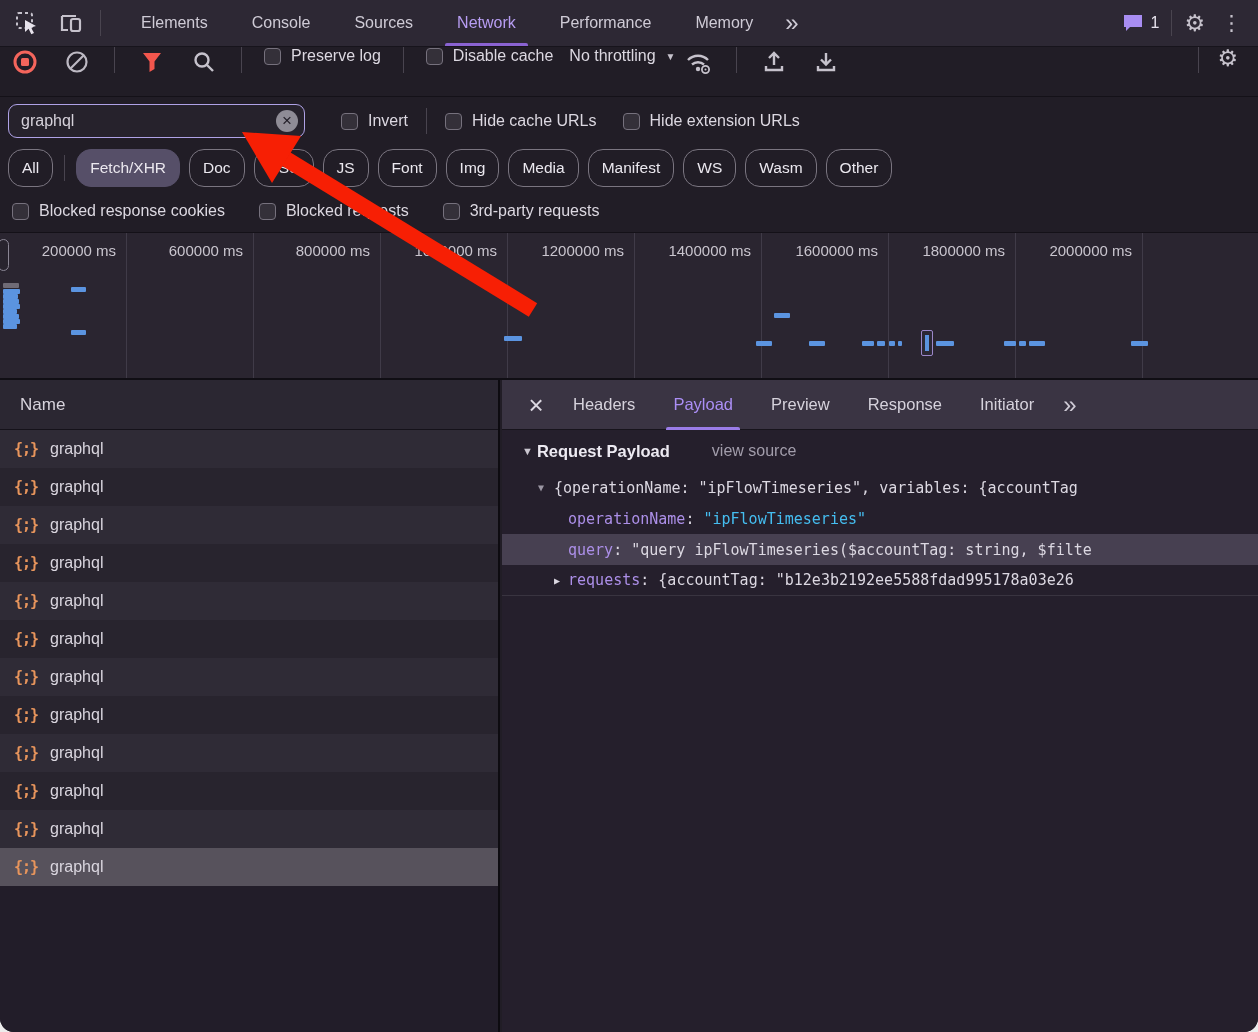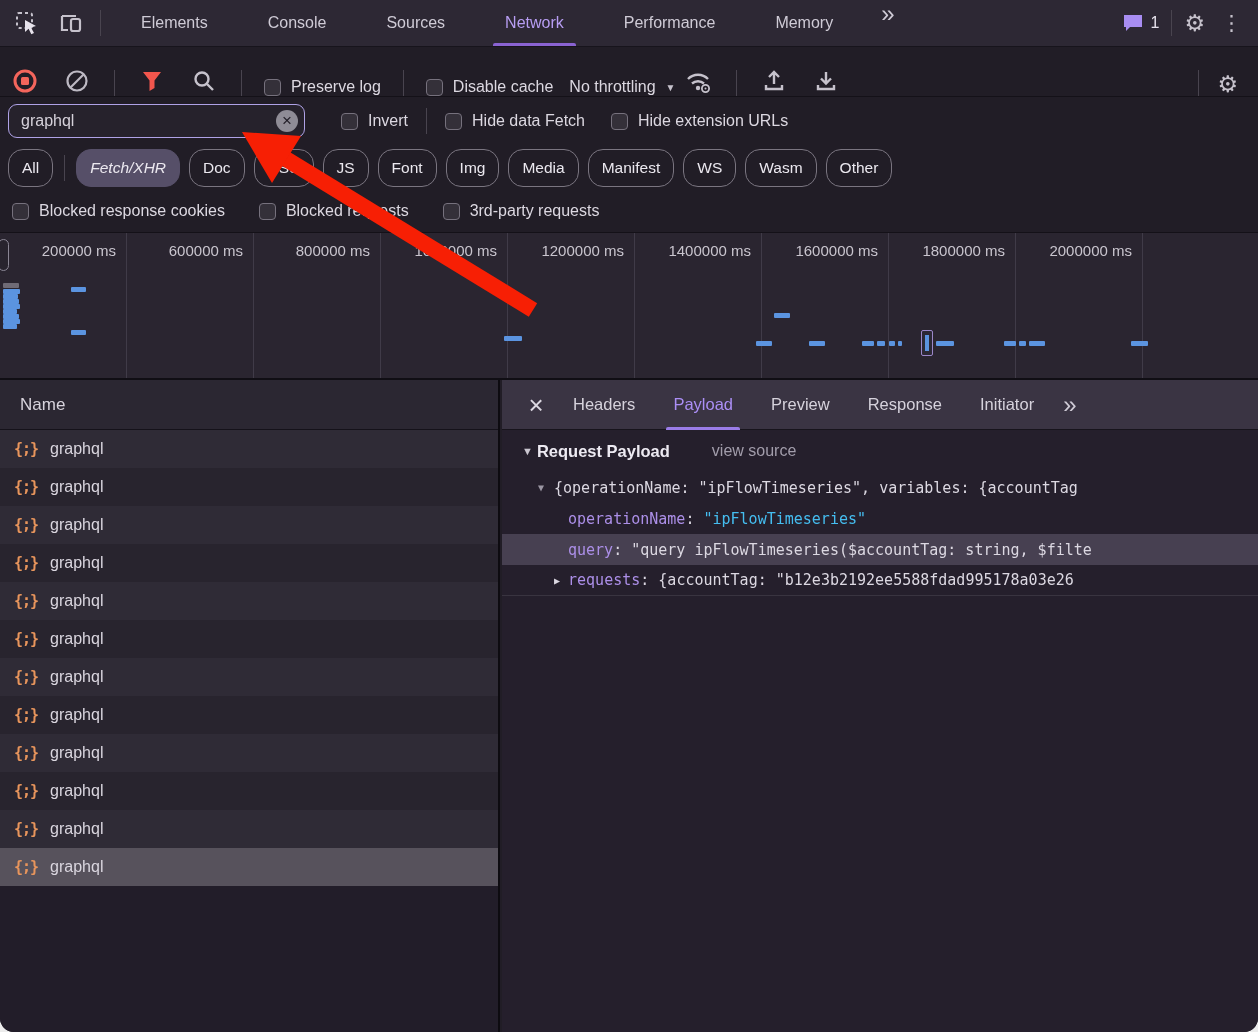--- a/index.html
+++ b/index.html
@@ -6,36 +6,36 @@
   *{box-sizing:border-box;}
   .app{position:relative;width:1258px;height:1032px;background:#211d26;overflow:hidden;
        font-family:"Liberation Sans",sans-serif;color:#d9d5de;border-radius:0 0 14px 14px;}
 
   
   .tabbar{position:absolute;left:0;top:0;width:1258px;height:47px;background:#2d2834;
           display:flex;align-items:center;border-bottom:1px solid #17141c;}
   .tabbar .left-icons{display:flex;align-items:center;gap:14px;padding:0 14px 0 12px;}
   .icon-btn{display:flex;align-items:center;justify-content:center;width:30px;height:30px;cursor:pointer;}
   .vdiv{width:1px;height:26px;background:#49444f;flex:none;}
-  .tabs{display:flex;align-items:flex-start;height:100%;margin-left:18px;gap:16px;}
+  .tabs{display:flex;align-items:center;height:100%;margin-left:18px;gap:0;}
   .tab{position:relative;height:100%;display:flex;align-items:center;padding:0 22px;
        font-size:16px;color:#cfcbd6;cursor:pointer;white-space:nowrap;}
   .tab.selected{color:#b79df2;}
   .tab.selected::after{content:"";position:absolute;left:10px;right:10px;bottom:0;height:3px;
        background:#8a63d2;border-radius:2px 2px 0 0;}
   .tab-more{font-size:24px;color:#cfcbd6;padding:0 10px;cursor:pointer;letter-spacing:-2px;}
   .tabbar .right{margin-left:auto;display:flex;align-items:center;gap:12px;padding-right:12px;}
   .issues{display:flex;align-items:center;gap:6px;cursor:pointer;}
   .issues .count{font-size:16px;color:#e6e2ec;}
   .glyph{font-size:23px;color:#c6c2cc;line-height:1;}
   .kebab{font-size:21px;color:#c6c2cc;padding:0 4px;}
 
   
   .toolbar{position:absolute;left:0;top:47px;width:1258px;height:50px;background:#211d26;
-           display:flex;align-items:flex-end;gap:8px;padding:0 10px;border-bottom:1px solid #141118;}
+           display:flex;align-items:flex-start;gap:8px;padding:0 10px;border-bottom:1px solid #141118;}
   .toolbar .sp{width:6px;flex:none;}
   .checkbox{width:17px;height:17px;border:1.5px solid #76717d;border-radius:4px;background:#343039;
             flex:none;cursor:pointer;}
   .cb-label{font-size:16px;color:#dcd8e1;white-space:nowrap;}
   .cb-group{display:flex;align-items:center;gap:10px;}
   .throttle{display:flex;align-items:center;gap:10px;margin-left:8px;cursor:pointer;}
   .throttle .lbl{font-size:16px;color:#dcd8e1;}
   .throttle .arr{font-size:10px;color:#c6c2cc;}
   .toolbar .flex{flex:1;}
 
@@ -49,21 +49,21 @@
   .clear-btn{position:absolute;right:6px;top:50%;transform:translateY(-50%);width:22px;height:22px;
              border-radius:50%;background:#8f8c96;color:#211d26;display:flex;align-items:center;
              justify-content:center;font-size:17px;cursor:pointer;}
 
   
   .chips-row{position:absolute;left:0;top:145px;width:1258px;height:45px;display:flex;align-items:center;
              gap:9px;padding:0 8px;}
   .chip{height:27px;padding:18px 13px;border:1.5px solid #7a7580;border-radius:15px;background:transparent;
         color:#ebe8ef;font-size:15.5px;font-family:"Liberation Sans",sans-serif;cursor:pointer;
         display:flex;align-items:center;white-space:nowrap;}
-  .chip-selected{background:#564f68;border-color:#564f68;font-style:italic;}
+  .chip-selected{background:#564f68;border-color:#564f68;}
   .chipdiv{margin:0 2px;}
 
   
   .adv-row{position:absolute;left:0;top:190px;width:1258px;height:42px;display:flex;align-items:center;
            gap:34px;padding:0 12px;}
 
   
   .timeline{position:absolute;left:0;top:232px;width:1258px;height:148px;background:#2a2530;
             border-top:1px solid #141118;border-bottom:2px solid #100e14;overflow:hidden;}
   .tl-cols{position:absolute;left:0;top:0;display:flex;height:148px;}
@@ -247,21 +247,21 @@
       <span class="clear-btn">×</span>
     </span>
     <span class="sp" style="width:12px;"></span>
     <span class="cb-group">
       <span class="checkbox"></span>
       <span class="cb-label">Invert</span>
     </span>
     <span class="vdiv" style="margin:0 6px;"></span>
     <span class="cb-group">
       <span class="checkbox"></span>
-      <span class="cb-label">Hide data Fetch</span>
+      <span class="cb-label">Hide cache URLs</span>
     </span>
     <span class="cb-group" style="margin-left:14px;">
       <span class="checkbox"></span>
       <span class="cb-label">Hide extension URLs</span>
     </span>
   </div>
 
   <div class="chips-row">
       <button class="chip">All</button>
       <span class="vdiv chipdiv"></span>

